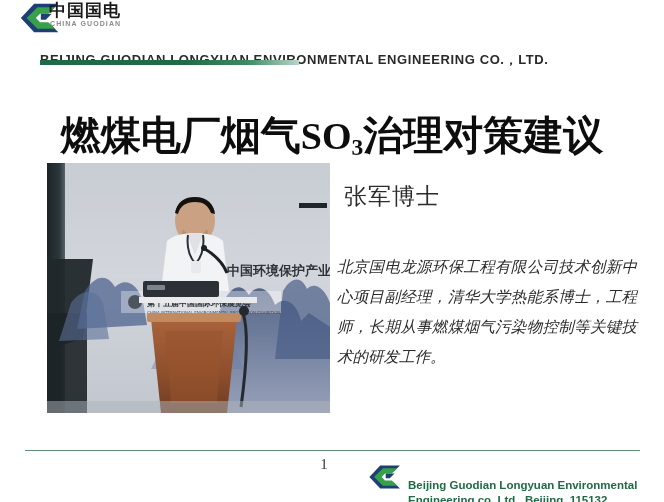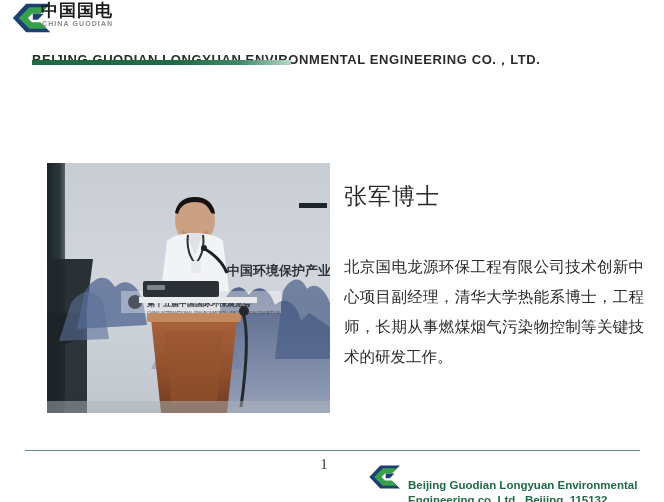--- a/index.html
+++ b/index.html
@@ -14,21 +14,21 @@
     position: relative;
     width: 664px;
     height: 502px;
     background: #ffffff;
     overflow: hidden;
   }
 
   
   .header {
     position: absolute;
-    left: 5px;
+    left: 13px;
     top: 0;
     width: 596px;
     height: 68px;
   }
   .brand-logo {
     position: absolute;
     left: 6px;
     top: 3px;
     width: 42px;
     height: 30px;
@@ -129,28 +129,29 @@
     left: 344px;
     top: 181px;
     font-size: 23px;
     color: #2b2b2b;
     letter-spacing: 1px;
     white-space: nowrap;
     text-align: right;
   }
   .speaker-bio {
     position: absolute;
-    left: 344px;
+    left: 337px;
     top: 252px;
     width: 300px;
     font-size: 15.5px;
     color: #2b2b2b;
     line-height: 30px;
     text-align: justify;
     text-justify: inter-ideograph;
+    font-style: italic;
   }
 
   
   .footer-rule {
     position: absolute;
     left: 25px;
     top: 450px;
     width: 615px;
     height: 1px;
     background: #5e8f74;
@@ -200,20 +201,21 @@
     </span>
 
     <div class="brand-cn">中国国电</div>
     <div class="brand-en">CHINA GUODIAN</div>
 
     <div class="company-en">BEIJING GUODIAN LONGYUAN ENVIRONMENTAL ENGINEERING CO.，LTD.</div>
 
     <div class="header-bar"></div>
   </div>
 
+  <h1 class="title"><span>燃煤电厂烟气</span><span class="chem"><span>SO</span><sub>3</sub></span><span>治理对策建议</span></h1>
 
   <div class="photo">
     <svg class="photo-svg" viewBox="0 0 283 250" xmlns="http://www.w3.org/2000/svg">
       <defs>
         <linearGradient id="wallg" x1="0" y1="0" x2="0" y2="1">
           <stop offset="0%" stop-color="#c8ccd3"></stop>
           <stop offset="45%" stop-color="#d2d6dc"></stop>
           <stop offset="100%" stop-color="#c2c7cf"></stop>
         </linearGradient>
         <linearGradient id="darkleft" x1="0" y1="0" x2="1" y2="0">

